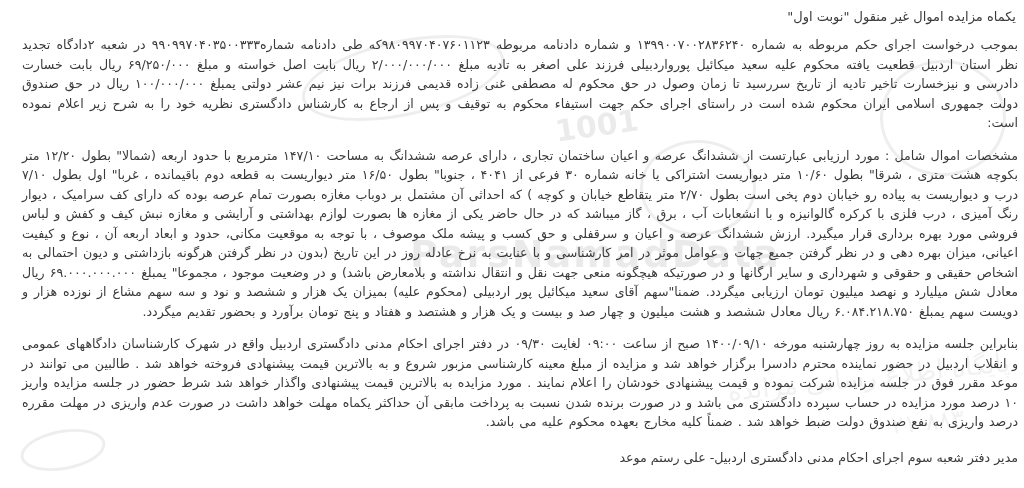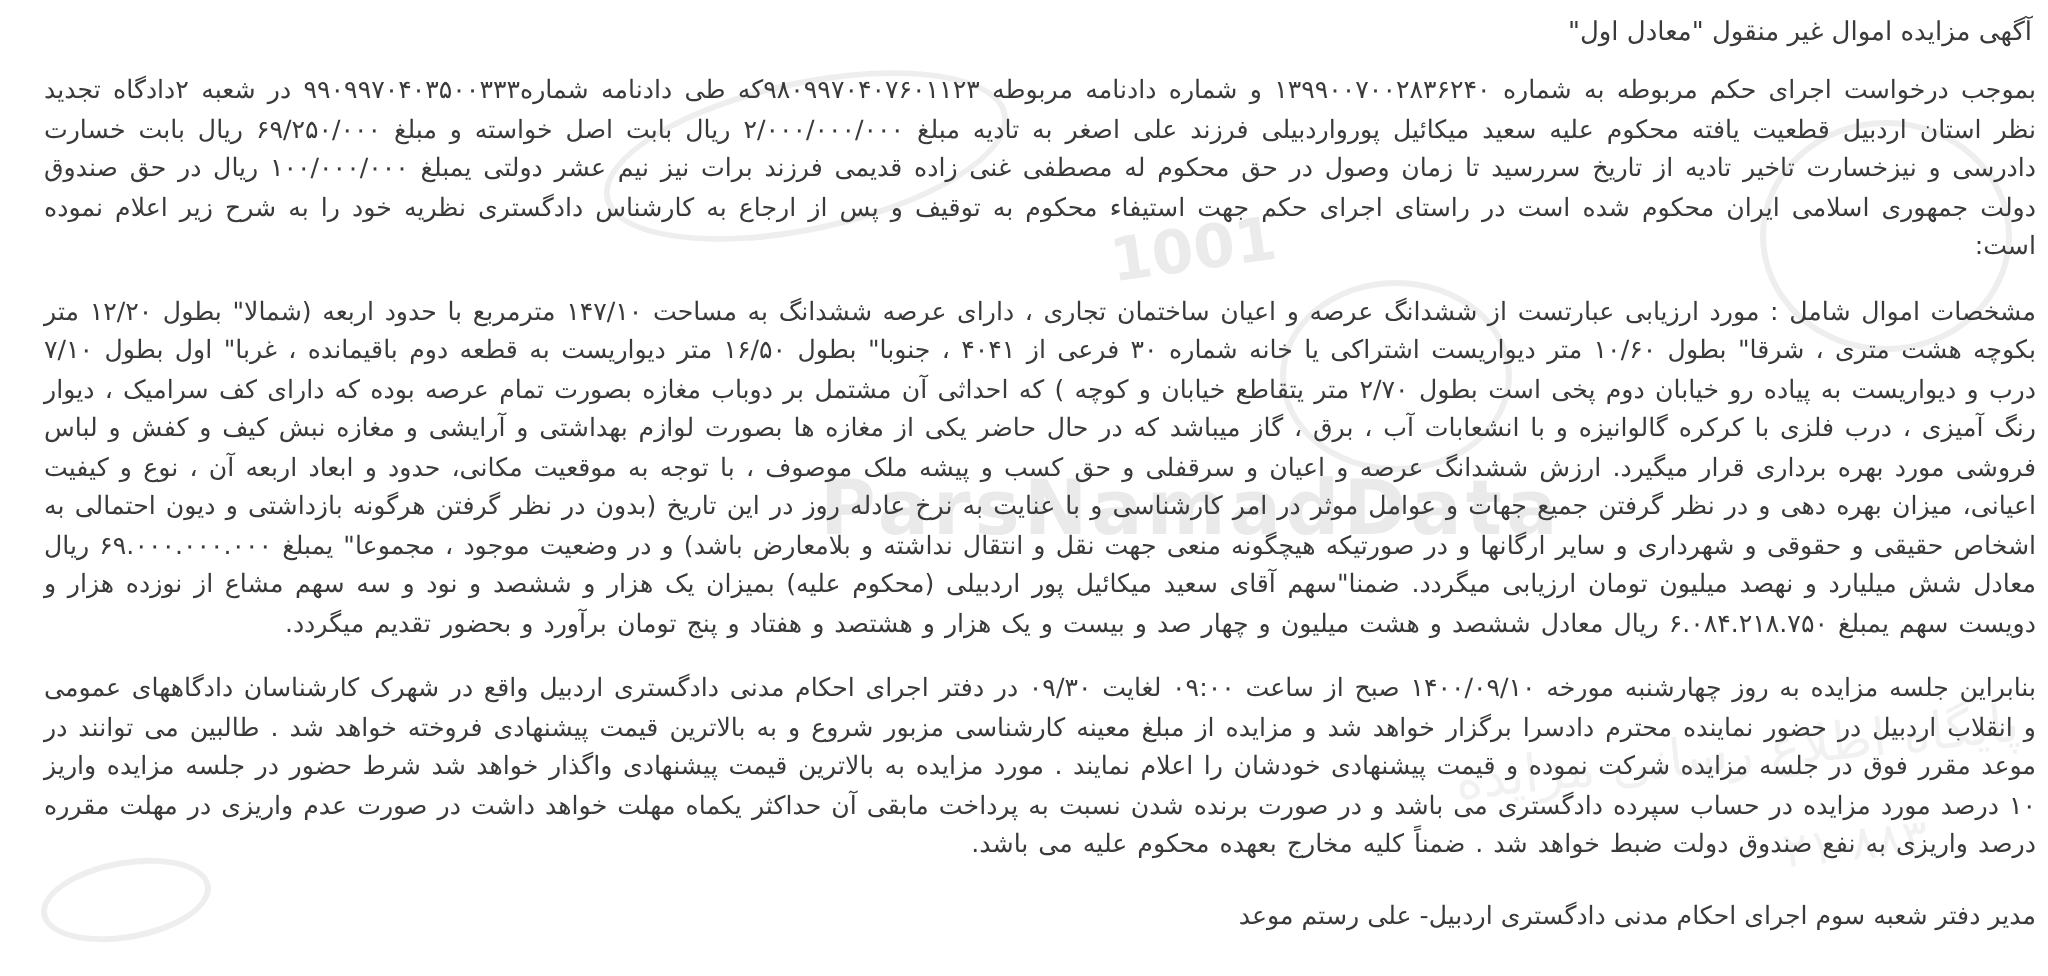--- a/index.html
+++ b/index.html
@@ -101,20 +101,20 @@
   <div class="wm wm-circle c1"></div>
   <div class="wm wm-circle c2"></div>
   <div class="wm wm-circle c3"></div>
   <div class="wm wm-circle c4"></div>
   <div class="wm wm-badge">1001</div>
   <div class="wm wm-brand">ParsNamadData</div>
   <div class="wm wm-side">پایگاه اطلاع رسانی مزایده</div>
   <div class="wm wm-phone">۲۱-۸۸۳</div>
 
   <div class="content">
-    <h1 class="doc-title">آگهی مزایده اموال غیر منقول "معادل اول"</h1>
+    <h1 class="doc-title">یکماه مزایده اموال غیر منقول "نوبت اول"</h1>
     <p class="para">بموجب درخواست اجرای حکم مربوطه به شماره ۱۳۹۹۰۰۷۰۰۲۸۳۶۲۴۰ و شماره دادنامه مربوطه ۹۸۰۹۹۷۰۴۰۷۶۰۱۱۲۳که طی دادنامه شماره۹۹۰۹۹۷۰۴۰۳۵۰۰۳۳۳ در شعبه ۲دادگاه تجدید نظر استان اردبیل قطعیت یافته محکوم علیه سعید میکائیل پورواردبیلی فرزند علی اصغر به تادیه مبلغ ۲/۰۰۰/۰۰۰/۰۰۰ ریال بابت اصل خواسته و مبلغ ۶۹/۲۵۰/۰۰۰ ریال بابت خسارت دادرسی و نیزخسارت تاخیر تادیه از تاریخ سررسید تا زمان وصول در حق محکوم له مصطفی غنی زاده قدیمی فرزند برات نیز نیم عشر دولتی یمبلغ ۱۰۰/۰۰۰/۰۰۰ ریال در حق صندوق دولت جمهوری اسلامی ایران محکوم شده است در راستای اجرای حکم جهت استیفاء محکوم به توقیف و پس از ارجاع به کارشناس دادگستری نظریه خود را به شرح زیر اعلام نموده است:</p>
     <p class="para">مشخصات اموال شامل : مورد ارزیابی عبارتست از ششدانگ عرصه و اعیان ساختمان تجاری ، دارای عرصه ششدانگ به مساحت ۱۴۷/۱۰ مترمربع با حدود اربعه (شمالا" بطول ۱۲/۲۰ متر بکوچه هشت متری ، شرقا" بطول ۱۰/۶۰ متر دیواریست اشتراکی یا خانه شماره ۳۰ فرعی از ۴۰۴۱ ، جنوبا" بطول ۱۶/۵۰ متر دیواریست به قطعه دوم باقیمانده ، غربا" اول بطول ۷/۱۰ درب و دیواریست به پیاده رو خیابان دوم پخی است بطول ۲/۷۰ متر یتقاطع خیابان و کوچه ) که احداثی آن مشتمل بر دوباب مغازه بصورت تمام عرصه بوده که دارای کف سرامیک ، دیوار رنگ آمیزی ، درب فلزی با کرکره گالوانیزه و با انشعابات آب ، برق ، گاز میباشد که در حال حاضر یکی از مغازه ها بصورت لوازم بهداشتی و آرایشی و مغازه نبش کیف و کفش و لباس فروشی مورد بهره برداری قرار میگیرد. ارزش ششدانگ عرصه و اعیان و سرقفلی و حق کسب و پیشه ملک موصوف ، با توجه به موقعیت مکانی، حدود و ابعاد اربعه آن ، نوع و کیفیت اعیانی، میزان بهره دهی و در نظر گرفتن جمیع جهات و عوامل موثر در امر کارشناسی و با عنایت به نرخ عادله روز در این تاریخ (بدون در نظر گرفتن هرگونه بازداشتی و دیون احتمالی به اشخاص حقیقی و حقوقی و شهرداری و سایر ارگانها و در صورتیکه هیچگونه منعی جهت نقل و انتقال نداشته و بلامعارض باشد) و در وضعیت موجود ، مجموعا" یمبلغ ۶۹.۰۰۰.۰۰۰.۰۰۰ ریال معادل شش میلیارد و نهصد میلیون تومان ارزیابی میگردد. ضمنا"سهم آقای سعید میکائیل پور اردبیلی (محکوم علیه) بمیزان یک هزار و ششصد و نود و سه سهم مشاع از نوزده هزار و دویست سهم یمبلغ ۶.۰۸۴.۲۱۸.۷۵۰ ریال معادل ششصد و هشت میلیون و چهار صد و بیست و یک هزار و هشتصد و هفتاد و پنج تومان برآورد و بحضور تقدیم میگردد.</p>
     <p class="para">بنابراین جلسه مزایده به روز چهارشنبه مورخه ۱۴۰۰/۰۹/۱۰ صبح از ساعت ۰۹:۰۰ لغایت ۰۹/۳۰ در دفتر اجرای احکام مدنی دادگستری اردبیل واقع در شهرک کارشناسان دادگاههای عمومی و انقلاب اردبیل در حضور نماینده محترم دادسرا برگزار خواهد شد و مزایده از مبلغ معینه کارشناسی مزبور شروع و به بالاترین قیمت پیشنهادی فروخته خواهد شد . طالبین می توانند در موعد مقرر فوق در جلسه مزایده شرکت نموده و قیمت پیشنهادی خودشان را اعلام نمایند . مورد مزایده به بالاترین قیمت پیشنهادی واگذار خواهد شد شرط حضور در جلسه مزایده واریز ۱۰ درصد مورد مزایده در حساب سپرده دادگستری می باشد و در صورت برنده شدن نسبت به پرداخت مابقی آن حداکثر یکماه مهلت خواهد داشت در صورت عدم واریزی در مهلت مقرره درصد واریزی به نفع صندوق دولت ضبط خواهد شد . ضمناً کلیه مخارج بعهده محکوم علیه می باشد.</p>
     <div class="signature">مدیر دفتر شعبه سوم اجرای احکام مدنی دادگستری اردبیل- علی رستم موعد</div>
   </div>
 
 </div>
 
 </body></html>

